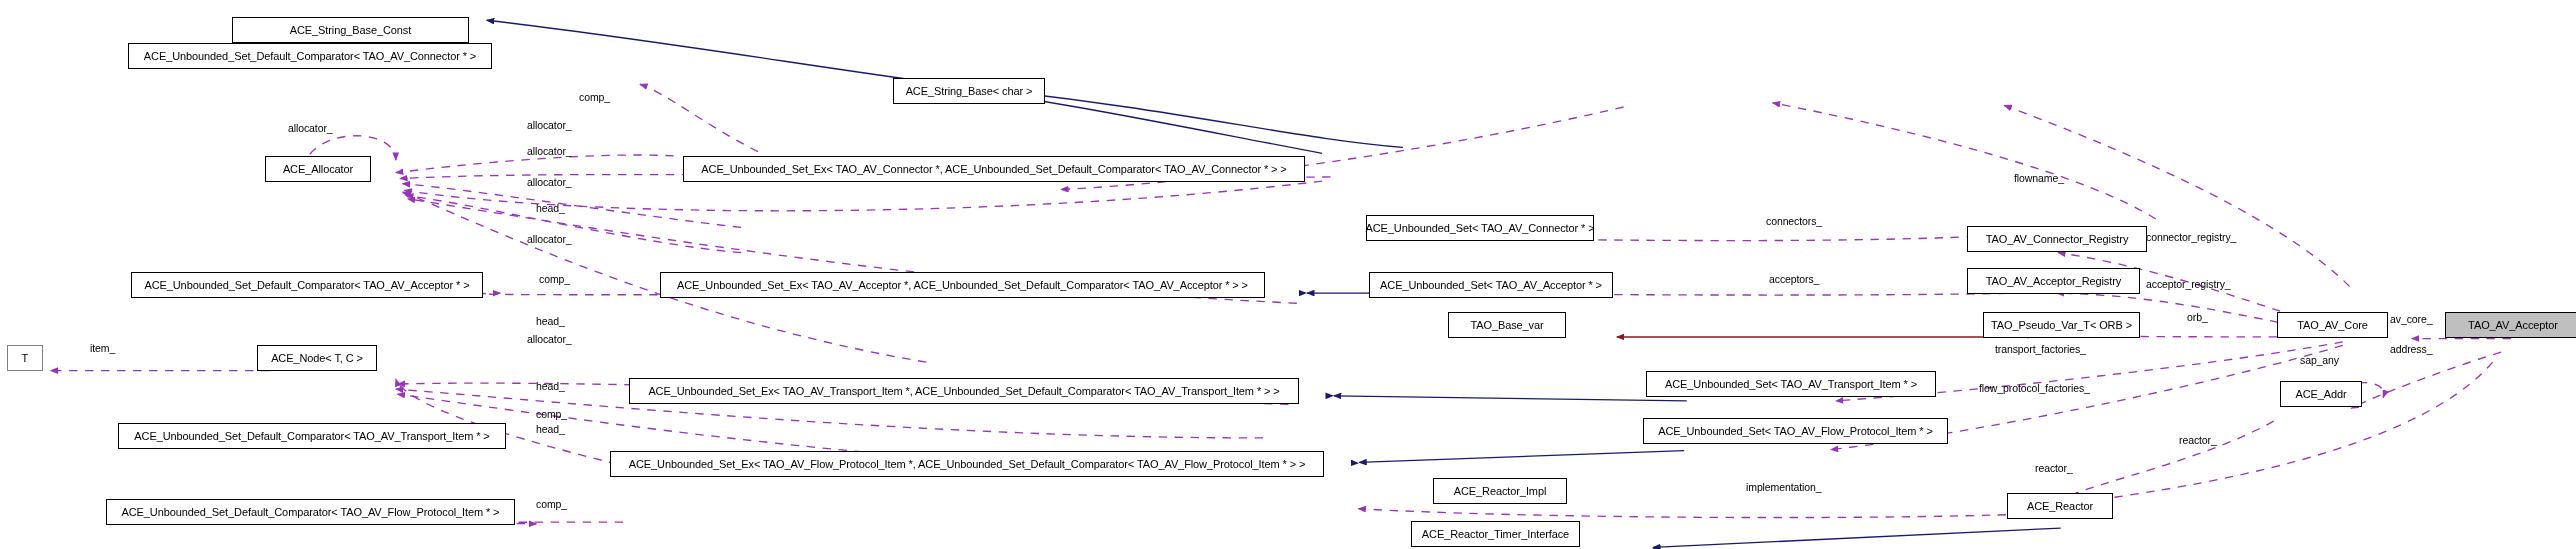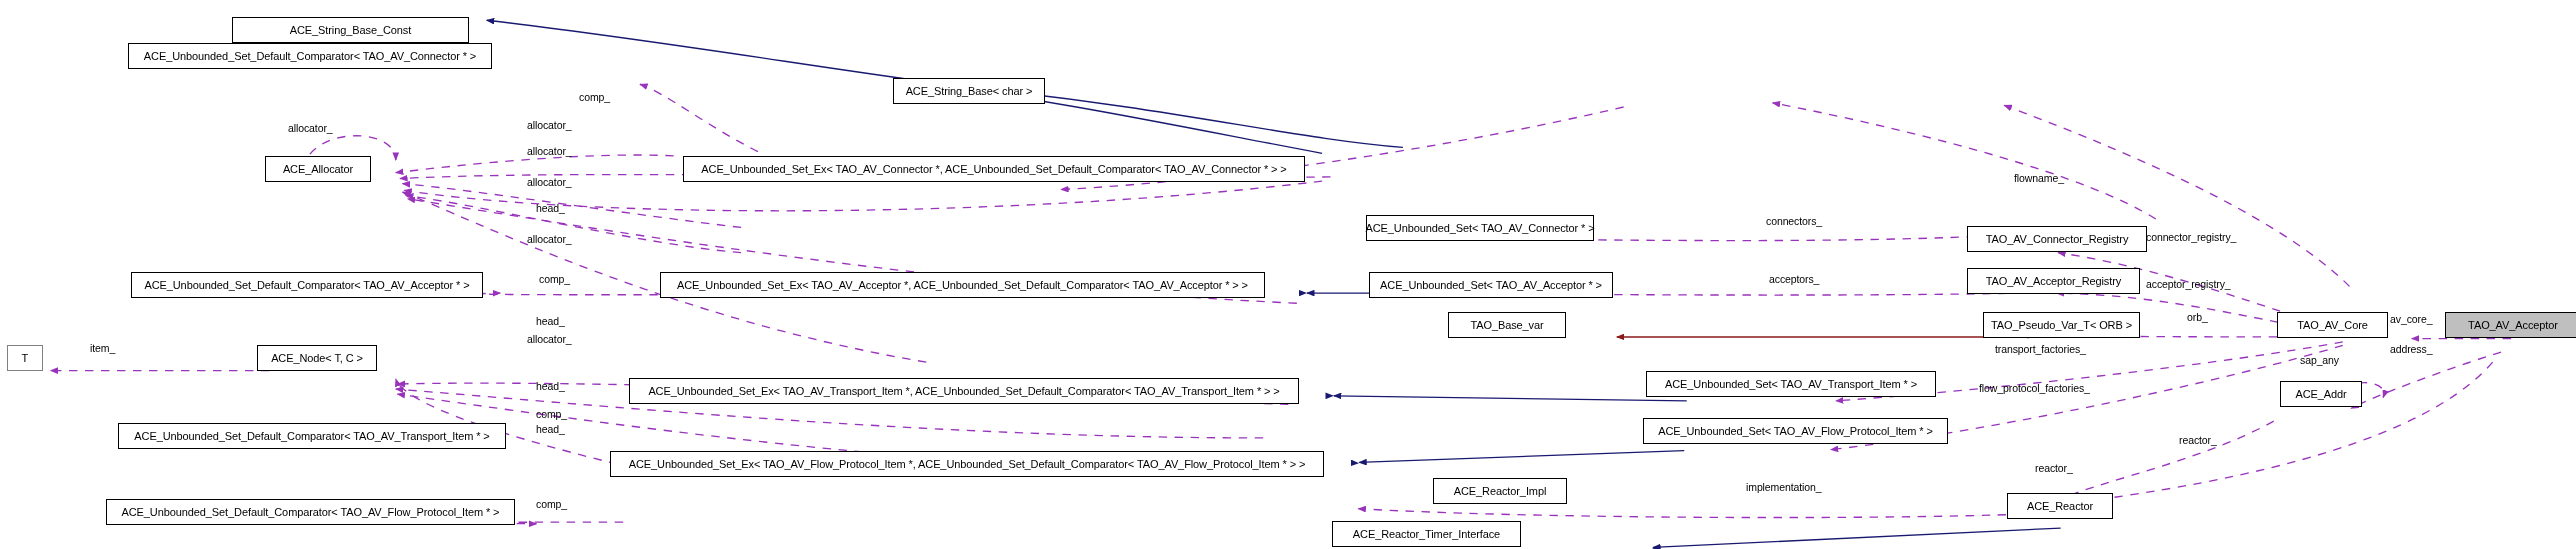--- a/index.html
+++ b/index.html
@@ -147,21 +147,21 @@
       <div class="node" style="left: 257px; top: 345px; width: 120px; height: 26px;">ACE_Node&lt; T, C &gt;</div>
       <div class="node" style="left: 2280px; top: 381px; width: 82px; height: 26px;">ACE_Addr</div>
       <div class="node" style="left: 629px; top: 378px; width: 670px; height: 26px;">ACE_Unbounded_Set_Ex&lt; TAO_AV_Transport_Item *, ACE_Unbounded_Set_Default_Comparator&lt; TAO_AV_Transport_Item * &gt; &gt;</div>
       <div class="node" style="left: 1646px; top: 371px; width: 290px; height: 26px;">ACE_Unbounded_Set&lt; TAO_AV_Transport_Item * &gt;</div>
       <div class="node" style="left: 118px; top: 423px; width: 388px; height: 26px;">ACE_Unbounded_Set_Default_Comparator&lt; TAO_AV_Transport_Item * &gt;</div>
       <div class="node" style="left: 1643px; top: 418px; width: 305px; height: 26px;">ACE_Unbounded_Set&lt; TAO_AV_Flow_Protocol_Item * &gt;</div>
       <div class="node" style="left: 610px; top: 451px; width: 714px; height: 26px;">ACE_Unbounded_Set_Ex&lt; TAO_AV_Flow_Protocol_Item *, ACE_Unbounded_Set_Default_Comparator&lt; TAO_AV_Flow_Protocol_Item * &gt; &gt;</div>
       <div class="node" style="left: 1433px; top: 478px; width: 134px; height: 26px;">ACE_Reactor_Impl</div>
       <div class="node" style="left: 2007px; top: 493px; width: 106px; height: 26px;">ACE_Reactor</div>
       <div class="node" style="left: 106px; top: 499px; width: 409px; height: 26px;">ACE_Unbounded_Set_Default_Comparator&lt; TAO_AV_Flow_Protocol_Item * &gt;</div>
-      <div class="node" style="left: 1332px; top: 521px; width: 189px; height: 26px;">ACE_Reactor_Timer_Interface</div>
+      <div class="node" style="left: 1411px; top: 521px; width: 169px; height: 26px;">ACE_Reactor_Timer_Interface</div>
     </div>
   <div class="labels">
       <div class="elabel" style="left: 579px; top: 92px;">comp_</div>
       <div class="elabel" style="left: 288px; top: 123px;">allocator_</div>
       <div class="elabel" style="left: 527px; top: 120px;">allocator_</div>
       <div class="elabel" style="left: 527px; top: 146px;">allocator_</div>
       <div class="elabel" style="left: 527px; top: 177px;">allocator_</div>
       <div class="elabel" style="left: 536px; top: 203px;">head_</div>
       <div class="elabel" style="left: 527px; top: 234px;">allocator_</div>
       <div class="elabel" style="left: 539px; top: 274px;">comp_</div>

